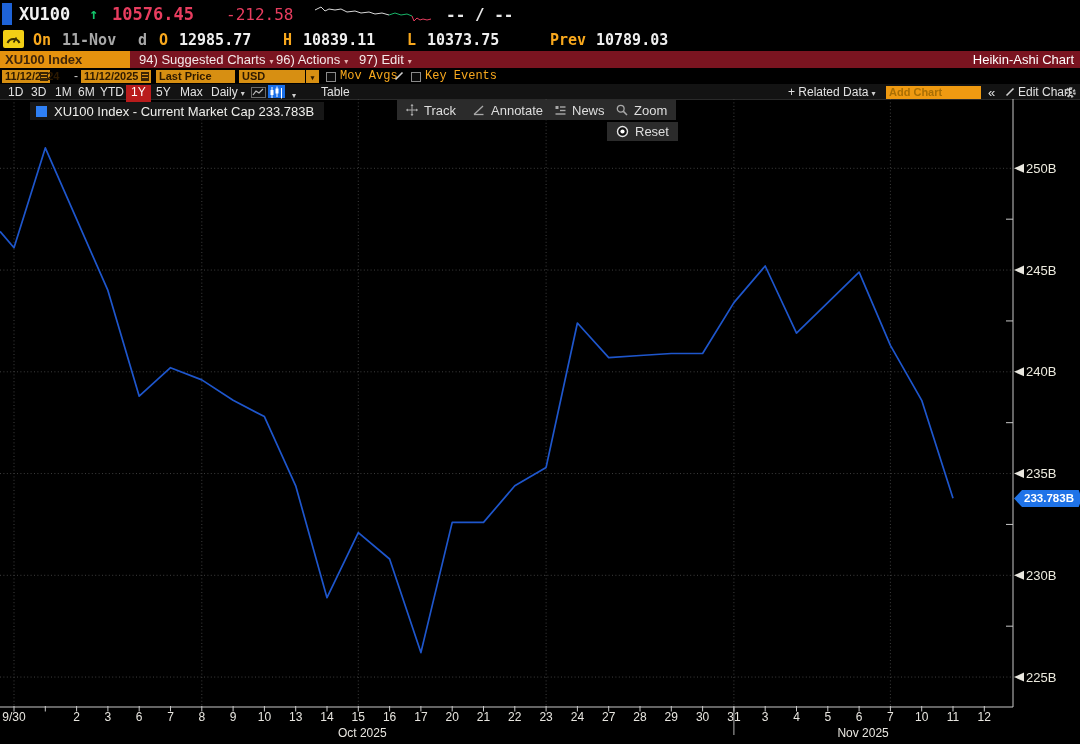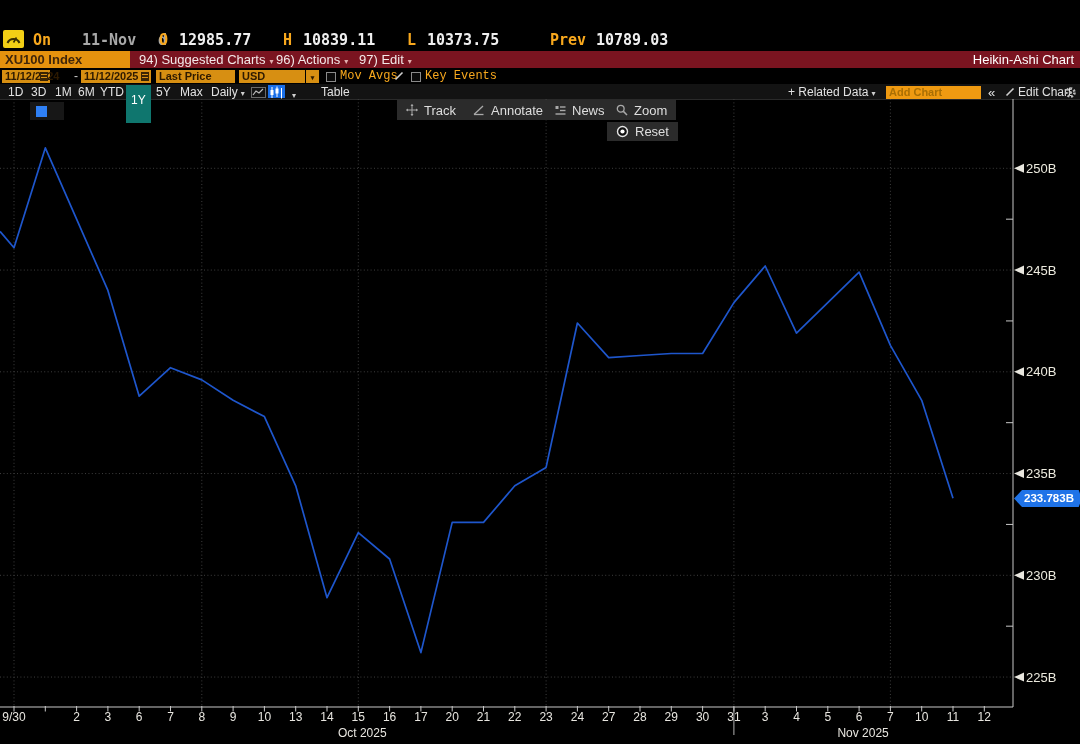--- a/index.html
+++ b/index.html
@@ -14,21 +14,21 @@
   .ticker{left:19px;top:4px;font-size:17px;font-weight:bold;color:#f2f2f2;}
   .up-arrow{left:89px;top:5px;font-size:15px;color:#12c46a;font-weight:bold;}
   .last-px{left:112px;top:4px;font-size:17px;font-weight:bold;color:#e83d5f;}
   .chg-px{left:226px;top:5px;font-size:16px;color:#e83d5f;}
   .spark{left:315px;top:4px;}
   .rng{left:446px;top:5px;font-size:16px;font-weight:bold;color:#e8e8e8;}
 
   
   #row2{left:0;top:28px;width:1080px;height:23px;background:#000;}
   #row2 span{position:absolute;top:3px;font-size:15px;font-weight:bold;}
-  .olbl{color:#f8a81d;} .wval{color:#efefef;} .gval{color:#a8a8a8;margin-left:20px;}
+  .olbl{color:#f8a81d;} .wval{color:#efefef;} .gval{color:#a8a8a8;}
   .delayed-ico{left:3px;top:2px;}
 
   
   #row3{left:0;top:51px;width:1080px;height:17px;background:#7a1420;}
   .sec-tab{left:0;top:0;width:130px;height:17px;background:#e5920e;color:#40260a;
            font-size:13px;font-weight:bold;line-height:17px;padding-left:5px;box-sizing:border-box;}
   .menu-item{position:absolute;top:1px;font-size:13px;color:#f3e9e9;}
   .menu-caret{font-size:8px;color:#e2b0b0;margin-left:4px;}
   .chart-type{right:6px;top:1px;font-size:13px;color:#fff;}
 
@@ -38,21 +38,21 @@
         font-size:11px;font-weight:bold;line-height:13px;padding-left:3px;box-sizing:border-box;}
   .cal{position:absolute;right:2px;top:2px;width:8px;height:9px;background:#3a2404;}
   .cal i{display:block;margin:2px 1px 0 1px;height:1px;background:#d78f12;}
   .dsep{left:74px;top:1px;color:#cccccc;font-size:12px;}
   .chk{position:absolute;top:3.5px;width:8px;height:8px;border:1px solid #8a8a8a;background:#0a0a0a;}
   .olabel{position:absolute;top:1px;font-size:12px;color:#f8a81d;font-family:Liberation Mono, monospace;}
 
   
   #row5{left:0;top:84px;width:1080px;height:16px;background:#131313;border-bottom:1px solid #2a2a2a;box-sizing:border-box;}
   .pbtn{position:absolute;top:1px;font-size:12px;font-weight:normal;color:#e2e2e2;}
-  .pbtn.active{background:#0f766e;color:#fff;padding:8px 5px;top:0.5px;height:22px;line-height:14px;}
+  .pbtn.active{background:#b91c1c;color:#fff;padding:0 5px;top:0.5px;height:22px;line-height:14px;}
   .caret{font-size:8px;color:#cfcfcf;margin-left:3px;}
   .candle-btn{position:absolute;left:268px;top:1px;width:17px;height:13px;background:#1a6fe8;}
   .addbox{left:886px;width:95px;background:#ef9a11;color:#a96f04;}
 
   
   #plot{left:0;top:99px;width:1080px;height:645px;}
   #legend{left:30px;top:102px;height:18px;background:#171717;display:flex;align-items:center;
           padding:0 10px 0 6px;}
   .leg-sq{width:11px;height:11px;background:#2f80f5;margin-right:7px;}
   .leg-txt{font-size:13px;color:#efefec;white-space:nowrap;}
@@ -62,20 +62,33 @@
   #badge{left:1014px;top:490px;width:66px;height:17px;background:#1f73e8;color:#fff;
          font-size:11.5px;font-weight:bold;line-height:17px;text-align:center;
          clip-path:polygon(8px 0,98% 0,100% 20%,100% 80%,98% 100%,8px 100%,0 50%);
          padding-left:4px;box-sizing:border-box;}
 </style>
 </head>
 <body>
 
 <div id="screen">
 
+  <div id="row1" class="abs mono">
+    <div class="abs r1-marker"></div>
+    <span class="abs ticker">XU100</span>
+    <span class="abs up-arrow">↑</span>
+    <span class="abs last-px">10576.45</span>
+    <span class="abs chg-px">-212.58</span>
+    <svg class="abs spark" width="118" height="20" viewBox="0 0 118 20">
+      <polyline points="0,6 6,3 10,7 14,5 20,6 26,5 32,8 40,7 46,9 54,8 60,10 67,9 74,11" fill="none" stroke="#d8d8d8" stroke-width="1"></polyline>
+      <polyline points="74,11 80,9 86,11 92,10 97,12" fill="none" stroke="#18b468" stroke-width="1"></polyline>
+      <polyline points="97,12 99,17 102,14 105,16 108,15 112,16 116,15" fill="none" stroke="#e83d5f" stroke-width="1"></polyline>
+    </svg>
+    <span class="abs rng">--  /  --</span>
+  </div>
 
   <div id="row2" class="abs mono">
     <svg class="abs delayed-ico" width="21" height="18" viewBox="0 0 21 18">
       <rect x="0" y="0" width="21" height="18" rx="2" fill="#f2cf15"></rect>
       <path d="M4.5 13 A 6.5 6.5 0 0 1 16.5 13" fill="none" stroke="#3a3000" stroke-width="2"></path>
       <line x1="10.5" y1="12.5" x2="13.5" y2="7.5" stroke="#3a3000" stroke-width="1.6"></line>
     </svg>
     <span class="olbl" style="left:33px">On</span>
     <span class="gval" style="left:62px">11-Nov</span>
     <span class="gval" style="left:138px">d</span>
@@ -246,20 +259,21 @@
       <line x1="984.3000000000001" y1="607" x2="984.3000000000001" y2="612.5" stroke="#c8c8c8" stroke-width="1"></line>
       <text x="984.3000000000001" y="622" text-anchor="middle" font-size="12" fill="#e8e6e0" font-family="&quot;Liberation Sans&quot;,sans-serif">12</text>
       <line x1="733.9" y1="608" x2="733.9" y2="636" stroke="#b2b2b2" stroke-width="1"></line>
       <text x="362.3" y="638" text-anchor="middle" font-size="12" fill="#e8e6e0" font-family="&quot;Liberation Sans&quot;,sans-serif">Oct 2025</text>
       <text x="863.1" y="638" text-anchor="middle" font-size="12" fill="#e8e6e0" font-family="&quot;Liberation Sans&quot;,sans-serif">Nov 2025</text>
       <polyline points="0,132.4 14.0,148.7 45.3,48.9 76.6,120.2 107.9,191.4 139.2,297.2 170.5,268.7 201.8,280.9 233.1,301.3 264.4,317.6 295.7,386.8 327.0,498.7 358.3,433.6 389.6,460.0 420.9,553.6 452.2,423.4 483.5,423.4 514.8,386.8 546.1,368.4 577.4,224.0 608.7,258.6 640.0,256.5 671.3,254.5 702.6,254.5 733.9,203.6 765.2,167.0 796.5,234.1 827.8,203.6 859.1,173.1 890.4,246.3 921.7,301.3 953.0,399.3" fill="none" stroke="#1e56cc" stroke-width="1.7" stroke-linejoin="round"></polyline>
     </svg>
 
   <div id="legend" class="abs">
     <span class="leg-sq"></span>
+    <span class="leg-txt">XU100 Index - Current Market Cap 233.783B</span>
   </div>
 
   <div class="tbtn" style="left:397px;top:100px">
     <svg width="12" height="12" viewBox="0 0 12 12">
       <line x1="6" y1="0.5" x2="6" y2="11.5" stroke="#a9a9a9"></line>
         <line x1="0.5" y1="6" x2="11.5" y2="6" stroke="#a9a9a9"></line>
       <path d="M6 0 L4.5 2 H7.5 Z M6 12 L4.5 10 H7.5 Z M0 6 L2 4.5 V7.5 Z M12 6 L10 4.5 V7.5 Z" fill="#a9a9a9"></path>
     </svg>
     <span>Track</span>
   </div>

